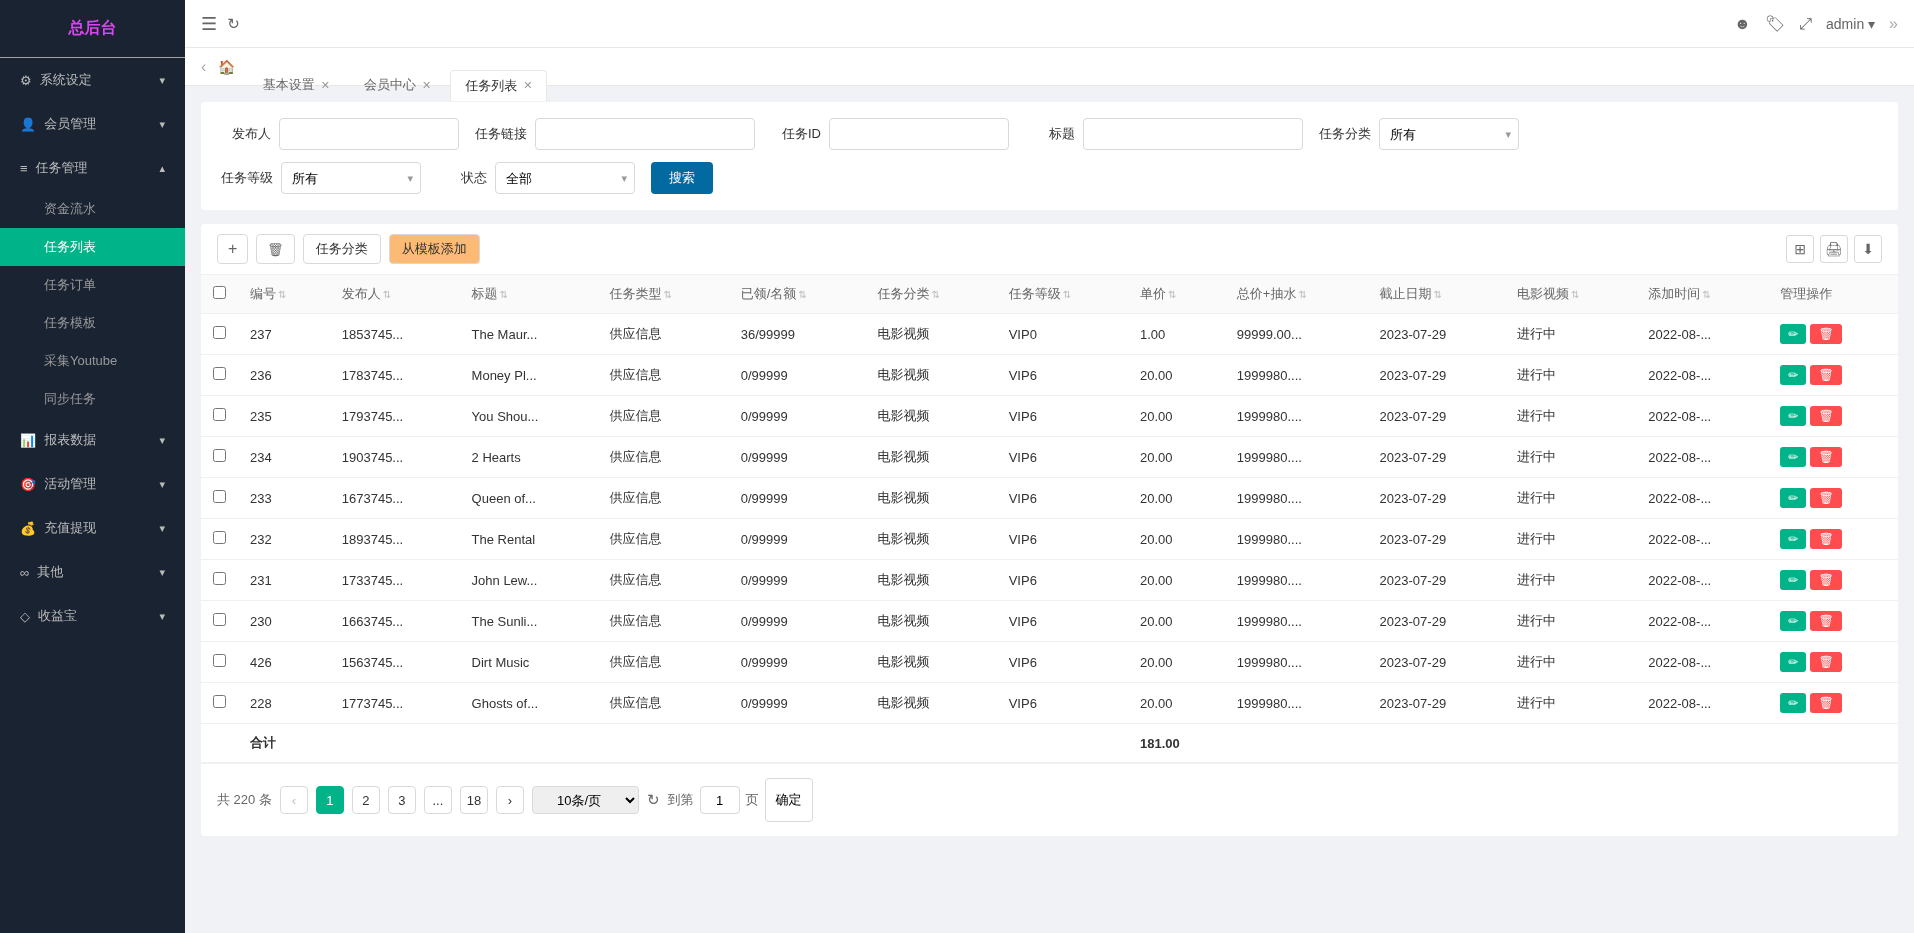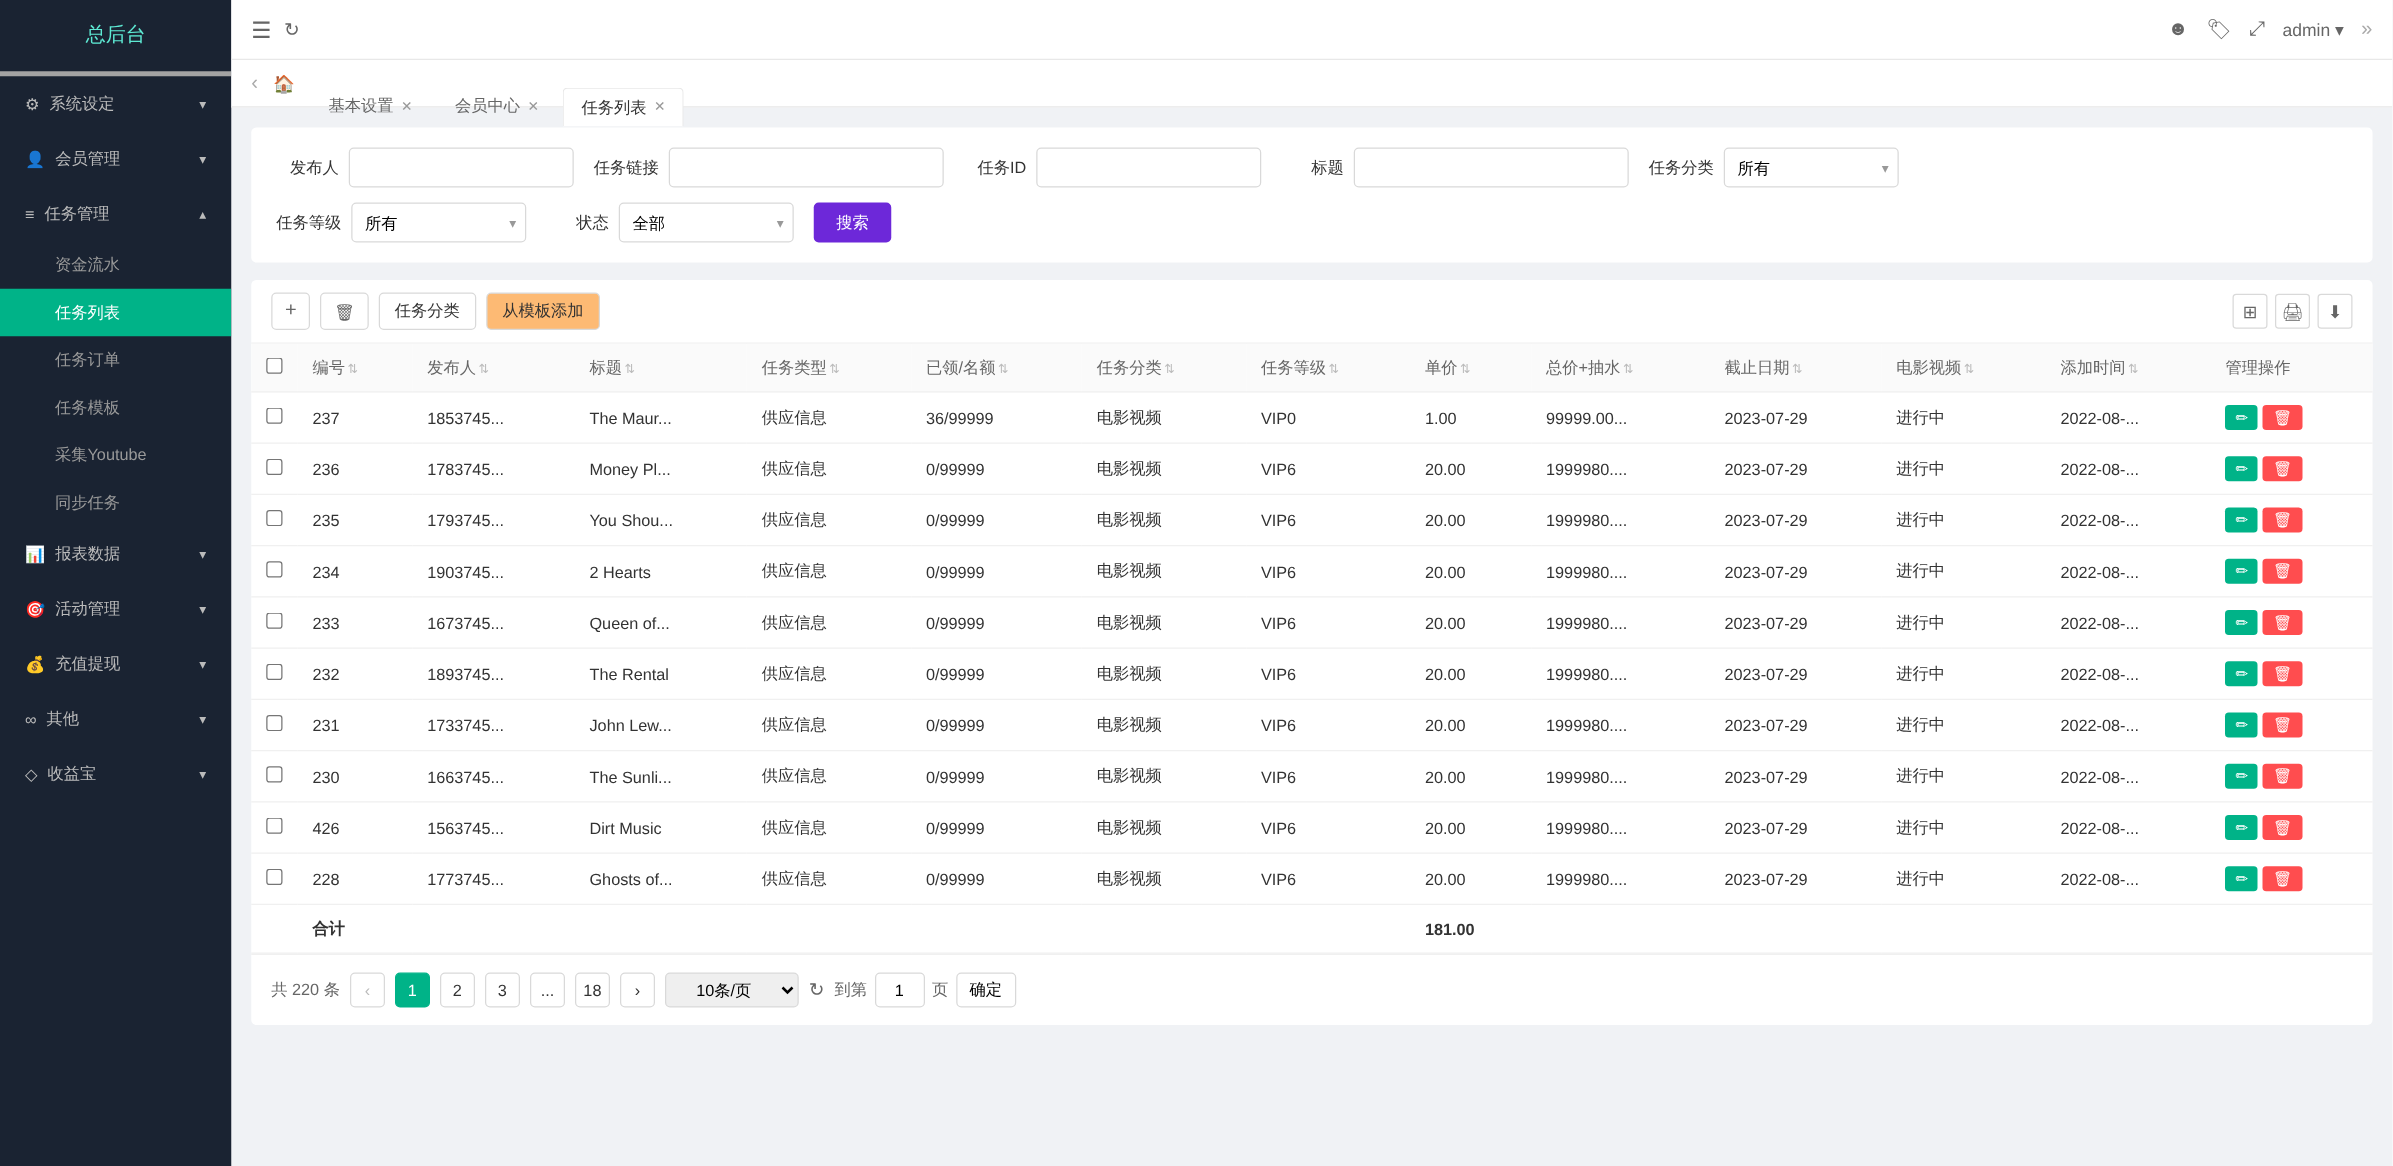--- a/index.html
+++ b/index.html
@@ -1,20 +1,20 @@
 <!DOCTYPE html>
 <html><head>
   <meta charset="utf-8">
   <style>
     * { box-sizing: border-box; margin: 0; padding: 0; }
     body { font-family: -apple-system, BlinkMacSystemFont, 'PingFang SC', 'Microsoft YaHei', sans-serif; font-size: 13px; background: #f0f2f5; color: #333; display: flex; height: 100vh; overflow: hidden; }
 
     
     #sidebar { width: 185px; background: #1a2332; color: #ccc; flex-shrink: 0; display: flex; flex-direction: column; overflow-y: auto; }
-    #sidebar-title { text-align: center; padding: 18px 0; font-size: 16px; color: #5eead4; font-weight: normal; border-bottom: 4px solid #a3a3a3; }
+    #sidebar-title { text-align: center; padding: 18px 0; font-size: 16px; color: #d946ef; font-weight: bold; border-bottom: 1px solid #a3a3a3; }
     .sidebar-menu-item { display: flex; align-items: center; justify-content: space-between; padding: 13px 20px; cursor: pointer; color: #bbb; font-size: 13px; }
     .sidebar-menu-item .arrow { font-size: 11px; }
     .sidebar-sub-item { padding: 10px 20px 10px 44px; color: #999; cursor: pointer; font-size: 13px; }
     .sidebar-sub-item.active-sub { color: #00b388; }
 
     
     #main { flex: 1; display: flex; flex-direction: column; overflow: hidden; }
 
     
     #topbar { height: 48px; background: #fff; border-bottom: 1px solid #e8e8e8; display: flex; align-items: center; justify-content: space-between; padding: 0 16px; }
@@ -33,21 +33,21 @@
 
     
     .filter-section { background: #fff; padding: 16px 20px; border-radius: 4px; margin-bottom: 14px; }
     .filter-row { display: flex; align-items: center; gap: 16px; margin-bottom: 12px; flex-wrap: wrap; }
     .filter-row:last-child { margin-bottom: 0; }
     .filter-label { font-size: 13px; color: #333; white-space: nowrap; min-width: 50px; text-align: right; }
     .filter-input { border: 1px solid #d9d9d9; border-radius: 4px; padding: 5px 10px; font-size: 13px; height: 32px; width: 180px; outline: none; }
     .filter-select { border: 1px solid #d9d9d9; border-radius: 4px; padding: 5px 10px; font-size: 13px; height: 32px; width: 140px; outline: none; background: #fff; appearance: none; padding-right: 28px; position: relative; cursor: pointer; }
     .select-wrapper { position: relative; display: inline-flex; align-items: center; }
     .select-wrapper::after { content: '▾'; position: absolute; right: 8px; pointer-events: none; color: #999; font-size: 11px; }
-    .search-btn { background: #6d28d9; color: #fff; border: none; border-radius: 4px; padding: 6px 18px; font-size: 13px; height: 32px; cursor: pointer; }
+    .search-btn { background: #0369a1; color: #fff; border: none; border-radius: 4px; padding: 6px 18px; font-size: 13px; height: 32px; cursor: pointer; }
     .filter-group { display: flex; align-items: center; gap: 8px; }
 
     
     .table-section { background: #fff; border-radius: 4px; }
     .table-toolbar { display: flex; align-items: center; justify-content: space-between; padding: 10px 16px; border-bottom: 1px solid #f0f0f0; }
     .toolbar-left { display: flex; align-items: center; gap: 8px; }
     .toolbar-right { display: flex; align-items: center; gap: 6px; }
     .btn-add { background: #fff; border: 1px solid #d9d9d9; border-radius: 4px; padding: 5px 10px; cursor: pointer; font-size: 16px; color: #666; height: 30px; display: flex; align-items: center; }
     .btn-del { background: #fff; border: 1px solid #d9d9d9; border-radius: 4px; padding: 5px 10px; cursor: pointer; font-size: 13px; color: #666; height: 30px; display: flex; align-items: center; }
     .btn-classify { background: #fff; border: 1px solid #d9d9d9; border-radius: 4px; padding: 5px 12px; cursor: pointer; font-size: 13px; color: #333; height: 30px; }
@@ -66,21 +66,21 @@
 
     
     .pagination { display: flex; align-items: center; gap: 8px; padding: 14px 16px; border-top: 1px solid #f0f0f0; }
     .pagination-total { color: #666; font-size: 13px; }
     .page-btn { width: 28px; height: 28px; border: 1px solid #d9d9d9; border-radius: 4px; display: flex; align-items: center; justify-content: center; cursor: pointer; font-size: 13px; color: #333; background: #fff; }
     .page-btn.active { background: #00b388; border-color: #00b388; color: #fff; }
     .page-btn.disabled { color: #bbb; cursor: not-allowed; }
     .page-size-select { border: 1px solid #d9d9d9; border-radius: 4px; padding: 4px 20px; font-size: 13px; height: 28px; cursor: pointer; }
     .page-jumper { display: flex; align-items: center; gap: 6px; font-size: 13px; color: #666; }
     .page-jumper input { width: 40px; border: 1px solid #d9d9d9; border-radius: 4px; padding: 3px 6px; text-align: center; font-size: 13px; height: 28px; }
-    .page-confirm { border: 1px solid #d9d9d9; border-radius: 4px; padding: 4px 10px; font-size: 13px; cursor: pointer; background: #fff; height: 28px; }
+    .page-confirm { border: 1px solid #d9d9d9; border-radius: 4px; padding: 4px 10px; font-size: 13px; cursor: pointer; background: #fff; height: 44px; }
     .page-refresh { color: #666; cursor: pointer; font-size: 15px; }
     .total-row td { font-weight: bold; color: #333; }
   </style>
 </head>
 <body>
 
 <div id="sidebar">
   <div id="sidebar-title">总后台</div>
 
   <div class="sidebar-menu-item">

